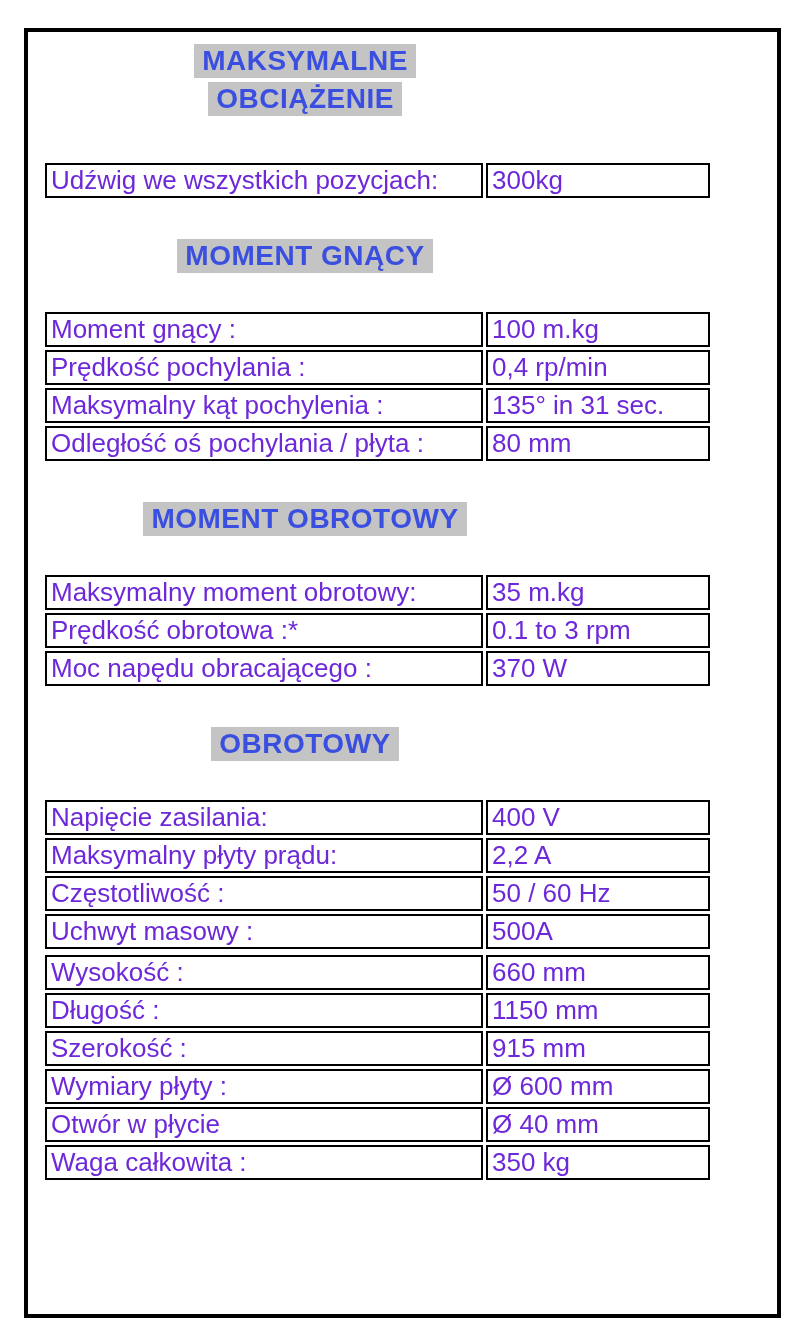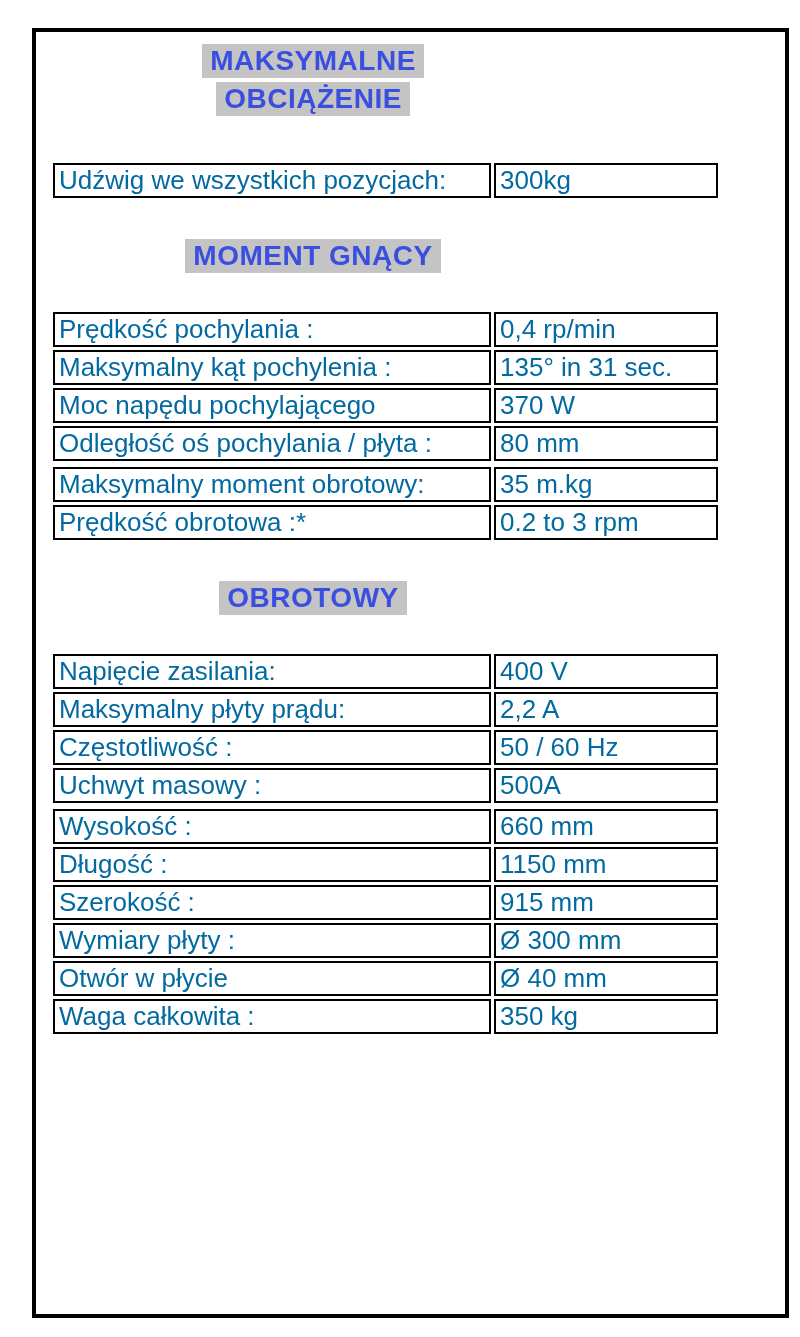--- a/index.html
+++ b/index.html
@@ -10,21 +10,21 @@
   }
   .page {
     position: relative;
     width: 800px;
     height: 1337px;
     background: #ffffff;
     overflow: hidden;
   }
   .doc-border {
     position: absolute;
-    left: 32px;
+    left: 24px;
     top: 28px;
     width: 749px;
     height: 1274px;
     border: 4px solid #000000;
     padding-top: 8px;
     box-sizing: content-box;
     background: #ffffff;
   }
   .section { margin: 0; }
   .header-wrap {
@@ -57,21 +57,21 @@
   }
   table.spec td {
     border: 2px solid #000000;
     height: 31px;
     font-size: 26px;
     line-height: 31px;
     padding: 0 2px 0 4px;
     vertical-align: middle;
     white-space: nowrap;
     overflow: hidden;
-    color: #0369a1;
+    color: #6d28d9;
     background: #ffffff;
   }
   td.spec-label { width: 428px; }
   td.spec-value { }
 </style>
 </head>
 <body>
 
 <div class="page">
   <div class="doc-border">
@@ -90,48 +90,55 @@
             </tbody>
           </table>
         </div>
         <div class="section">
           <div class="header-wrap">
             <div class="hl-line"><span class="hl">MOMENT GNĄCY</span></div>
           </div>
           <table class="spec">
             <tbody>
               <tr>
+                <td class="spec-label">Moment gnący :</td>
+                <td class="spec-value">100 m.kg</td>
+              </tr>
+              <tr>
                 <td class="spec-label">Prędkość pochylania :</td>
                 <td class="spec-value">0,4 rp/min</td>
               </tr>
               <tr>
                 <td class="spec-label">Maksymalny kąt pochylenia :</td>
                 <td class="spec-value">135° in 31 sec.</td>
-              </tr>
-              <tr>
-                <td class="spec-label">Moc napędu pochylającego</td>
-                <td class="spec-value">370 W</td>
               </tr>
               <tr>
                 <td class="spec-label">Odległość oś pochylania / płyta :</td>
                 <td class="spec-value">80 mm</td>
               </tr>
             </tbody>
           </table>
         </div>
         <div class="section">
+          <div class="header-wrap">
+            <div class="hl-line"><span class="hl">MOMENT OBROTOWY</span></div>
+          </div>
           <table class="spec">
             <tbody>
               <tr>
                 <td class="spec-label">Maksymalny moment obrotowy:</td>
                 <td class="spec-value">35 m.kg</td>
               </tr>
               <tr>
                 <td class="spec-label">Prędkość obrotowa :*</td>
-                <td class="spec-value">0.2 to 3 rpm</td>
+                <td class="spec-value">0.1 to 3 rpm</td>
+              </tr>
+              <tr>
+                <td class="spec-label">Moc napędu obracającego :</td>
+                <td class="spec-value">370 W</td>
               </tr>
             </tbody>
           </table>
         </div>
         <div class="section">
           <div class="header-wrap">
             <div class="hl-line"><span class="hl">OBROTOWY</span></div>
           </div>
           <table class="spec">
             <tbody>
@@ -164,21 +171,21 @@
               <tr>
                 <td class="spec-label">Długość :</td>
                 <td class="spec-value">1150 mm</td>
               </tr>
               <tr>
                 <td class="spec-label">Szerokość :</td>
                 <td class="spec-value">915 mm</td>
               </tr>
               <tr>
                 <td class="spec-label">Wymiary płyty :</td>
-                <td class="spec-value">Ø 300 mm</td>
+                <td class="spec-value">Ø 600 mm</td>
               </tr>
               <tr>
                 <td class="spec-label">Otwór w płycie</td>
                 <td class="spec-value">Ø 40 mm</td>
               </tr>
               <tr>
                 <td class="spec-label">Waga całkowita :</td>
                 <td class="spec-value">350 kg</td>
               </tr>
             </tbody>

